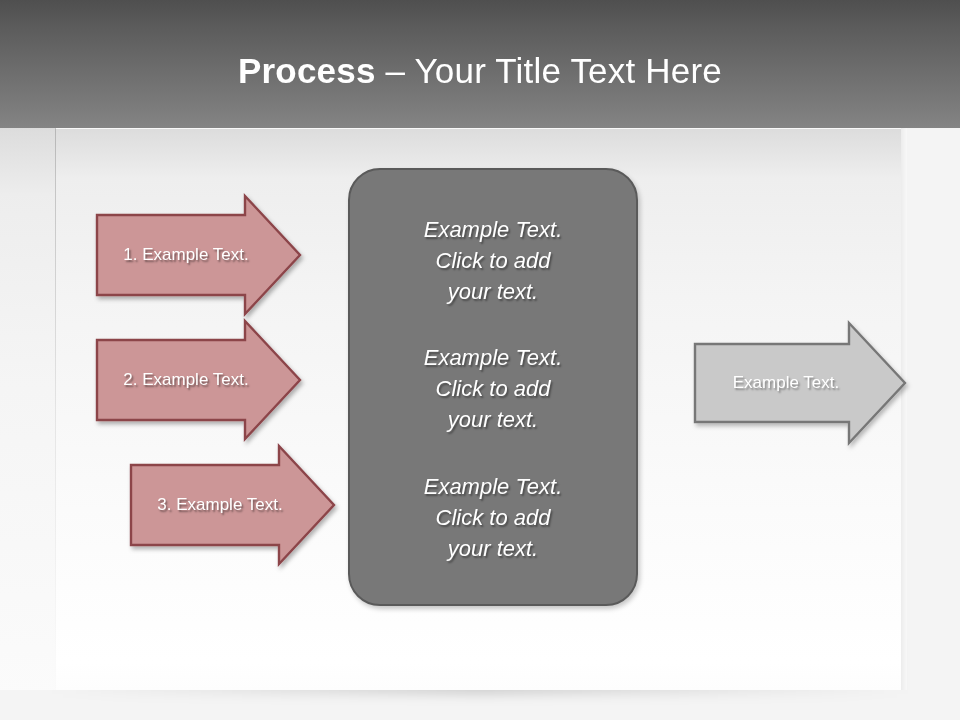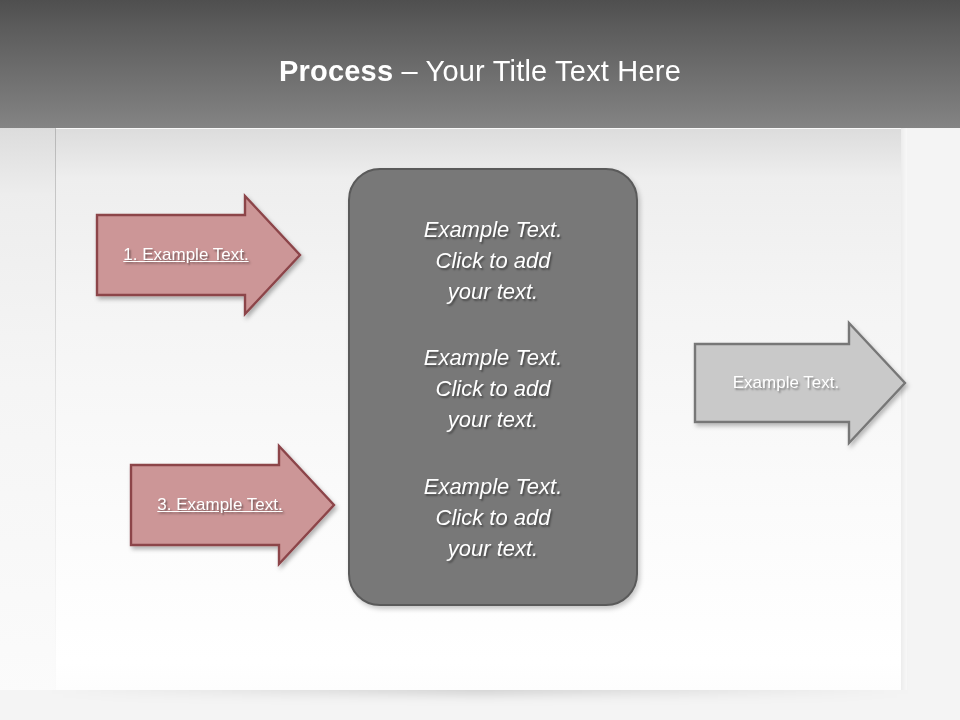--- a/index.html
+++ b/index.html
@@ -72,21 +72,21 @@
     height: 128px;
     background: linear-gradient(180deg, #4f4f4f 0%, #5c5c5c 22%, #6d6d6d 55%, #7c7c7c 85%, #848484 100%);
   }
   .header-title {
     position: absolute;
     left: 0;
     top: 50px;
     width: 960px;
     text-align: center;
     color: #ffffff;
-    font-size: 29px;
+    font-size: 35px;
     line-height: 42px;
     letter-spacing: 0.2px;
     white-space: pre;
   }
   .header-title .bold { font-weight: bold; }
   .header-title .light { font-weight: normal; }
 
   
   .arrow-left {
     position: absolute;
@@ -101,21 +101,20 @@
     width: 160px;
     height: 120px;
     display: flex;
     align-items: center;
     justify-content: center;
     color: #ffffff;
     font-size: 17px;
     text-shadow: 1.5px 1.5px 2px rgba(0,0,0,0.45);
     pointer-events: none;
     white-space: pre;
-    text-decoration: underline;
   }
 
   
   .center-box {
     position: absolute;
     left: 348px;
     top: 168px;
     width: 290px;
     height: 438px;
     background: #787878;
@@ -184,20 +183,31 @@
       <defs>
         <filter id="ashadow1" x="-30%" y="-30%" width="180%" height="180%">
           <feDropShadow dx="2" dy="3" stdDeviation="2.2" flood-color="#000000" flood-opacity="0.30"></feDropShadow>
         </filter>
       </defs>
       <polygon points="1,20 149,20 149,1 204,60 149,119 149,100 1,100" fill="#cc9697" stroke="#8c4449" stroke-width="2.4" stroke-linejoin="miter" filter="url(#ashadow1)"></polygon>
     </svg>
     <div class="label">1. Example Text.</div>
   </div>
 
+  <div class="arrow-left" style="left:96px; top:320px;">
+    <svg width="205" height="120" viewBox="0 0 205 120" xmlns="http://www.w3.org/2000/svg">
+      <defs>
+        <filter id="ashadow2" x="-30%" y="-30%" width="180%" height="180%">
+          <feDropShadow dx="2" dy="3" stdDeviation="2.2" flood-color="#000000" flood-opacity="0.30"></feDropShadow>
+        </filter>
+      </defs>
+      <polygon points="1,20 149,20 149,1 204,60 149,119 149,100 1,100" fill="#cc9697" stroke="#8c4449" stroke-width="2.4" stroke-linejoin="miter" filter="url(#ashadow2)"></polygon>
+    </svg>
+    <div class="label">2. Example Text.</div>
+  </div>
 
   <div class="arrow-left" style="left:96px; top:445px;margin-left:34px;">
     <svg width="205" height="120" viewBox="0 0 205 120" xmlns="http://www.w3.org/2000/svg">
       <defs>
         <filter id="ashadow3" x="-30%" y="-30%" width="180%" height="180%">
           <feDropShadow dx="2" dy="3" stdDeviation="2.2" flood-color="#000000" flood-opacity="0.30"></feDropShadow>
         </filter>
       </defs>
       <polygon points="1,20 149,20 149,1 204,60 149,119 149,100 1,100" fill="#cc9697" stroke="#8c4449" stroke-width="2.4" stroke-linejoin="miter" filter="url(#ashadow3)"></polygon>
     </svg>

